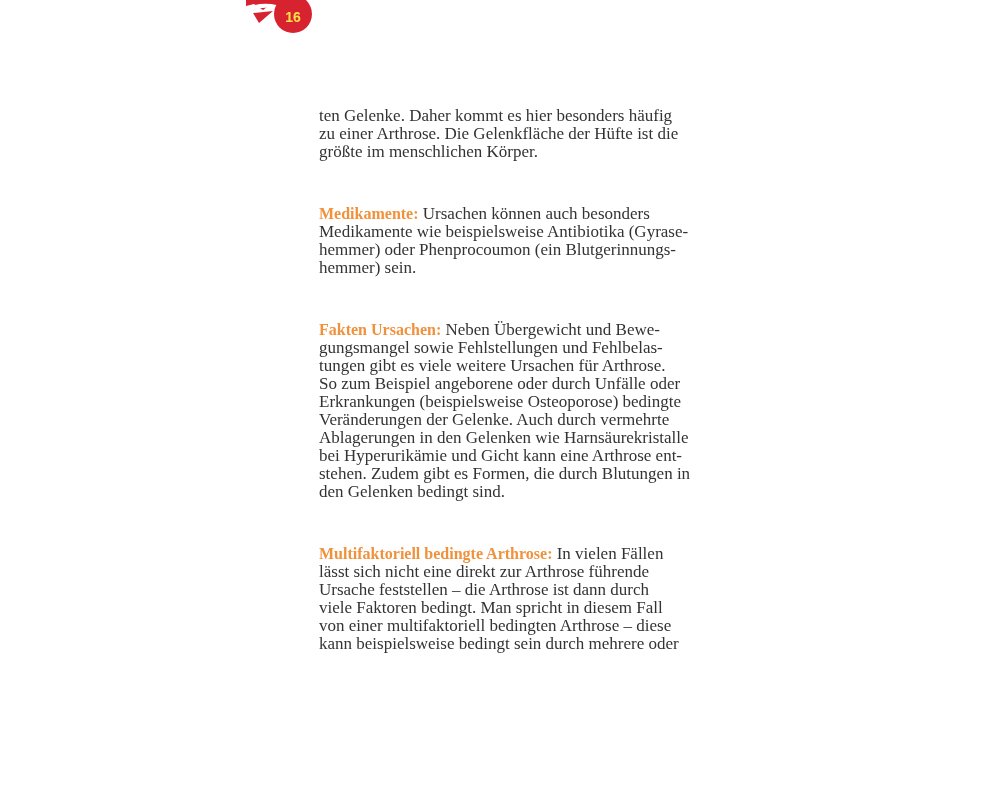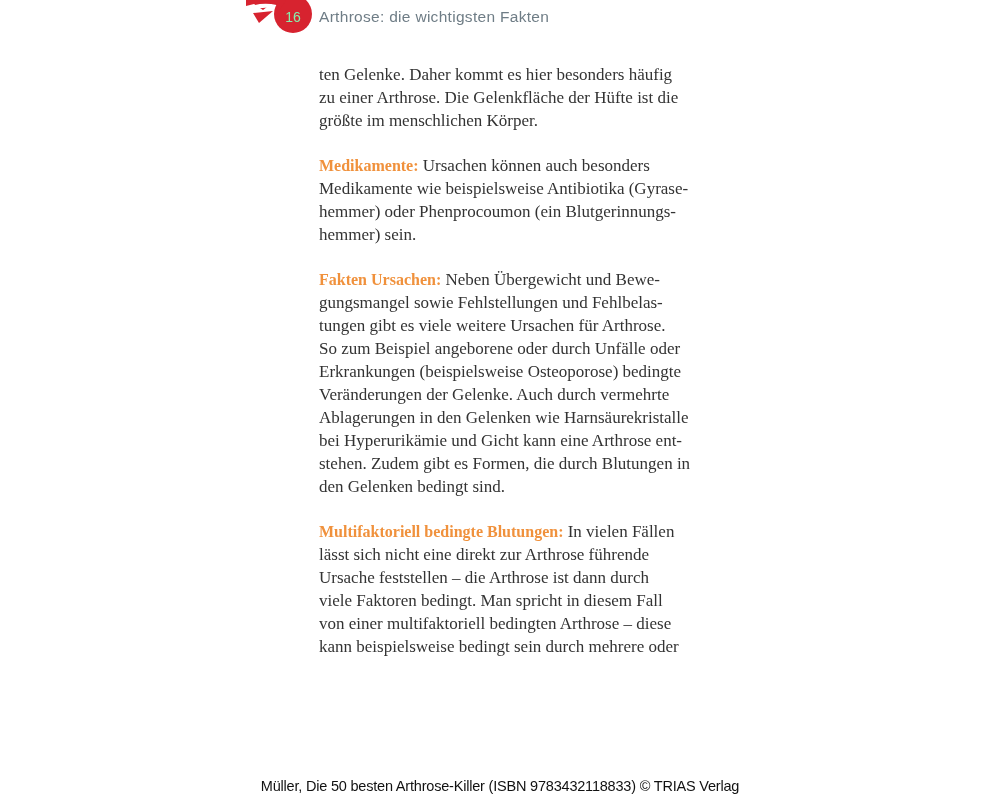--- a/index.html
+++ b/index.html
@@ -43,23 +43,23 @@
     position: absolute;
     left: -2px;
     top: 3px;
     width: 14px;
     height: 12px;
     background: #d7232f;
     clip-path: polygon(0 0, 100% 20%, 55% 100%);
   }
   .chapter-number {
     font-family: "Liberation Sans", sans-serif;
-    font-weight: normal;
+    font-weight: bold;
     font-size: 14px;
-    color: #86efac;
+    color: #fde047;
     padding-top: 6px;
   }
 
   .page-title {
     position: absolute;
     left: 319px;
     top: 8px;
     font-family: "Liberation Sans", sans-serif;
     font-size: 15.5px;
     letter-spacing: 0.3px;
@@ -68,24 +68,25 @@
 
   
   .content {
     position: absolute;
     left: 319px;
     top: 63px;
     width: 420px;
   }
   .para {
     font-size: 17px;
-    line-height: 23px;
+    line-height: 18px;
     color: #333333;
     white-space: pre-line;
     margin-bottom: 22px;
+    margin-top: 44px;
   }
   .run-in {
     font-family: Liberation Serif, serif;
     font-weight: bold;
     font-size: 16px;
     color: #f0913c;
   }
 
   
   .footer {
@@ -111,21 +112,20 @@
 
       <path fill="#d7232f" d="M0 0 H42 V31 C36 30 32 25 32 17 L32 11 L25 4 L17 10 L8 4 L0 6 Z"></path>
       <path fill="none" stroke="#ffffff" stroke-width="4" d="M-2 11 C12 4 28 4 44 12"></path>
       <path fill="#d7232f" d="M7 13 L27 11 L13 23 Z"></path>
     </svg>
 
     <div class="chapter-badge">
       <span class="chapter-number">16</span>
     </div>
 
-    <div class="page-title">Arthrose: die wichtigsten Fakten</div>
   </div>
 
   <div class="content">
 
     <p class="para"><span class="run-in"></span><span>ten Gelenke. Daher kommt es hier besonders häufig
 zu einer Arthrose. Die Gelenkfläche der Hüfte ist die
 größte im menschlichen Körper.</span></p>
 
     <p class="para"><span class="run-in">Medikamente:</span><span> Ursachen können auch besonders
 Medikamente wie beispielsweise Antibiotika (Gyrase-
@@ -136,24 +136,23 @@
 gungsmangel sowie Fehlstellungen und Fehlbelas-
 tungen gibt es viele weitere Ursachen für Arthrose.
 So zum Beispiel angeborene oder durch Unfälle oder
 Erkrankungen (beispielsweise Osteoporose) bedingte
 Veränderungen der Gelenke. Auch durch vermehrte
 Ablagerungen in den Gelenken wie Harnsäurekristalle
 bei Hyperurikämie und Gicht kann eine Arthrose ent-
 stehen. Zudem gibt es Formen, die durch Blutungen in
 den Gelenken bedingt sind.</span></p>
 
-    <p class="para"><span class="run-in">Multifaktoriell bedingte Blutungen:</span><span> In vielen Fällen
+    <p class="para"><span class="run-in">Multifaktoriell bedingte Arthrose:</span><span> In vielen Fällen
 lässt sich nicht eine direkt zur Arthrose führende
 Ursache feststellen – die Arthrose ist dann durch
 viele Faktoren bedingt. Man spricht in diesem Fall
 von einer multifaktoriell bedingten Arthrose – diese
 kann beispielsweise bedingt sein durch mehrere oder</span></p>
 
   </div>
 
-  <div class="footer">Müller, Die 50 besten Arthrose-Killer (ISBN 9783432118833) © TRIAS Verlag</div>
 
 </div>
 
 </body></html>

